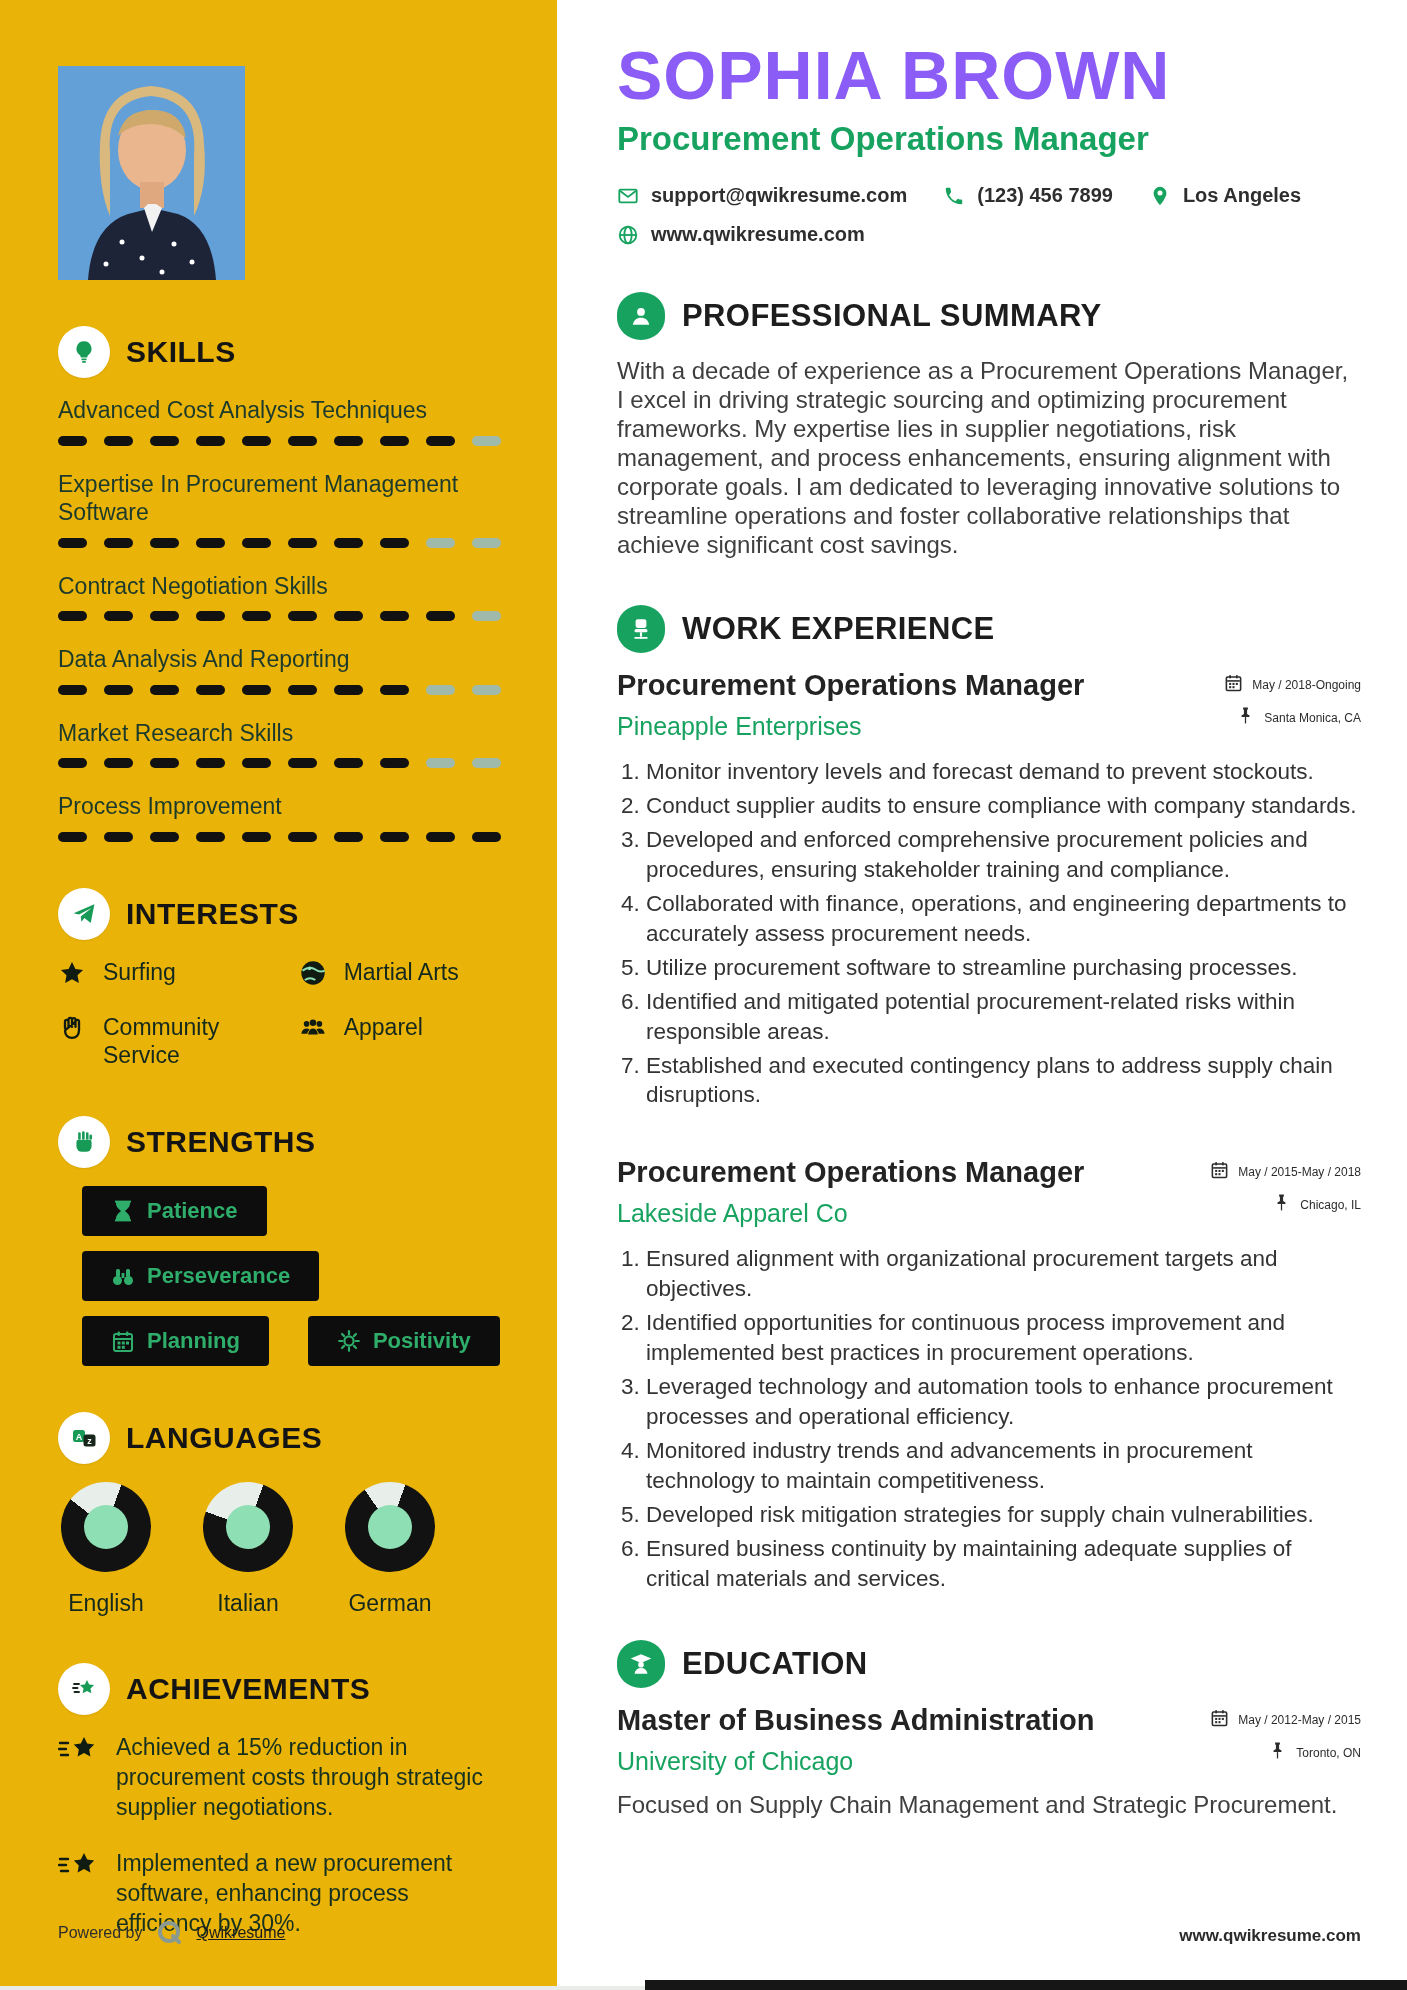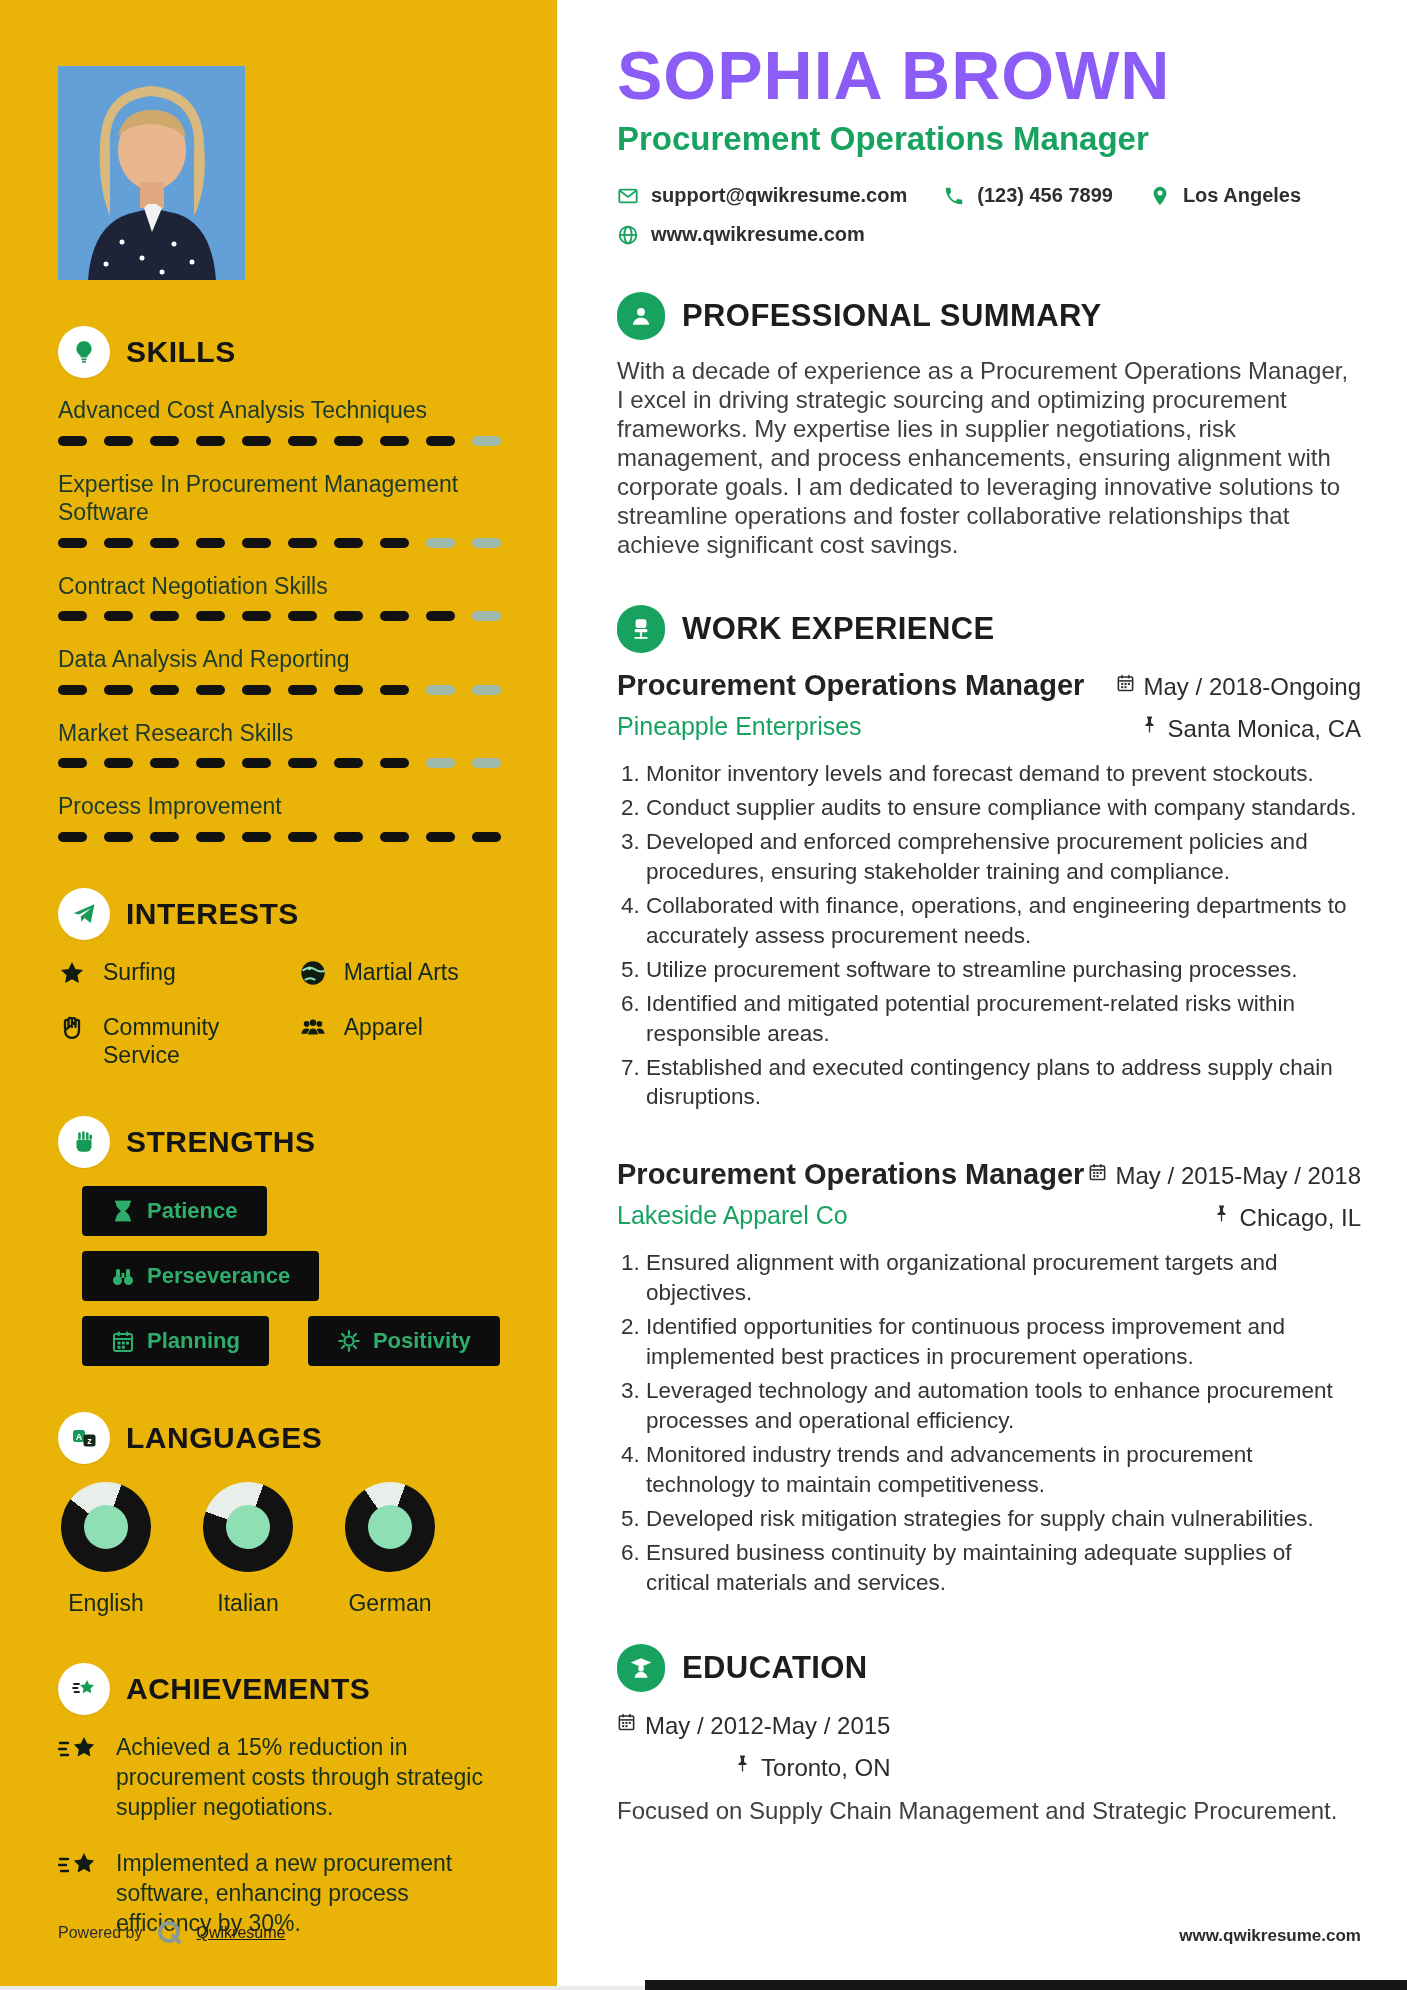--- a/index.html
+++ b/index.html
@@ -84,21 +84,21 @@
   }
   .m-head h2{margin:0;font-size:31px;font-weight:800;color:#1d1d1d;letter-spacing:.4px;}
   .summary-text{margin:0;font-size:24px;line-height:1.21;color:#3f3f3f;max-width:780px;}
 
   .job{margin-top:10px;}
   .job + .job{margin-top:46px;}
   .job-top{display:flex;justify-content:space-between;align-items:flex-start;}
   .job-role{margin:0;font-size:29px;font-weight:700;color:#232323;}
   .job-co{margin:10px 0 0;font-size:25px;font-weight:500;color:#17a35f;}
   .job-meta{display:flex;flex-direction:column;align-items:flex-end;gap:14px;padding-top:4px;}
-  .meta-item{display:flex;align-items:flex-start;gap:9px;font-size:24px;color:#2c2c2c;font-weight:500;white-space:nowrap;}
+  .meta-item{display:flex;align-items:flex-end;gap:9px;font-size:12px;color:#2c2c2c;font-weight:500;white-space:nowrap;}
   .meta-item .ic{display:flex;width:19px;height:19px;}
   .job ol{margin:16px 0 0;padding-left:29px;}
   .job ol li{font-size:22.5px;line-height:1.33;color:#333333;margin-bottom:4px;}
   .edu-desc{margin:14px 0 0;font-size:24px;line-height:1.25;color:#3f3f3f;max-width:760px;}
 
   .site-url{position:absolute;right:46px;bottom:44px;font-size:17px;font-weight:600;color:#2a2a2a;}
 
   .bottom-light{position:absolute;left:0;right:0;bottom:0;height:4px;background:#e9ece9;}
   .bottom-dark{position:absolute;right:0;bottom:0;width:762px;height:10px;background:#161616;}
 </style>
@@ -603,20 +603,24 @@
             <path d="M12 3 2.5 7 12 11l9.5-4z"></path>
             <circle cx="12" cy="12.6" r="2.6"></circle>
             <path d="M6 21c.6-3.4 2.9-5.2 6-5.2s5.4 1.8 6 5.2z"></path>
           </svg>
       </span>
       <h2>EDUCATION</h2>
     </div>
 
     <div class="job">
       <div class="job-top">
+        <div>
+          <h3 class="job-role">Master of Business Administration</h3>
+          <p class="job-co">University of Chicago</p>
+        </div>
         <div class="job-meta">
           <span class="meta-item">
             <span class="ic">
               <svg width="19" height="19" viewBox="0 0 24 24" fill="#2c2c2c">
                   <rect x="3" y="5" width="18" height="17" rx="1.5" fill="none" stroke="#2c2c2c" stroke-width="2"></rect>
                   <rect x="6.6" y="2.6" width="2.2" height="4.4" rx="1"></rect>
                   <rect x="15.2" y="2.6" width="2.2" height="4.4" rx="1"></rect>
                   <path d="M4 10h16" stroke="#2c2c2c" stroke-width="2"></path>
                   <rect x="6.5" y="12.5" width="2.6" height="2.6"></rect>
                   <rect x="10.7" y="12.5" width="2.6" height="2.6"></rect>

